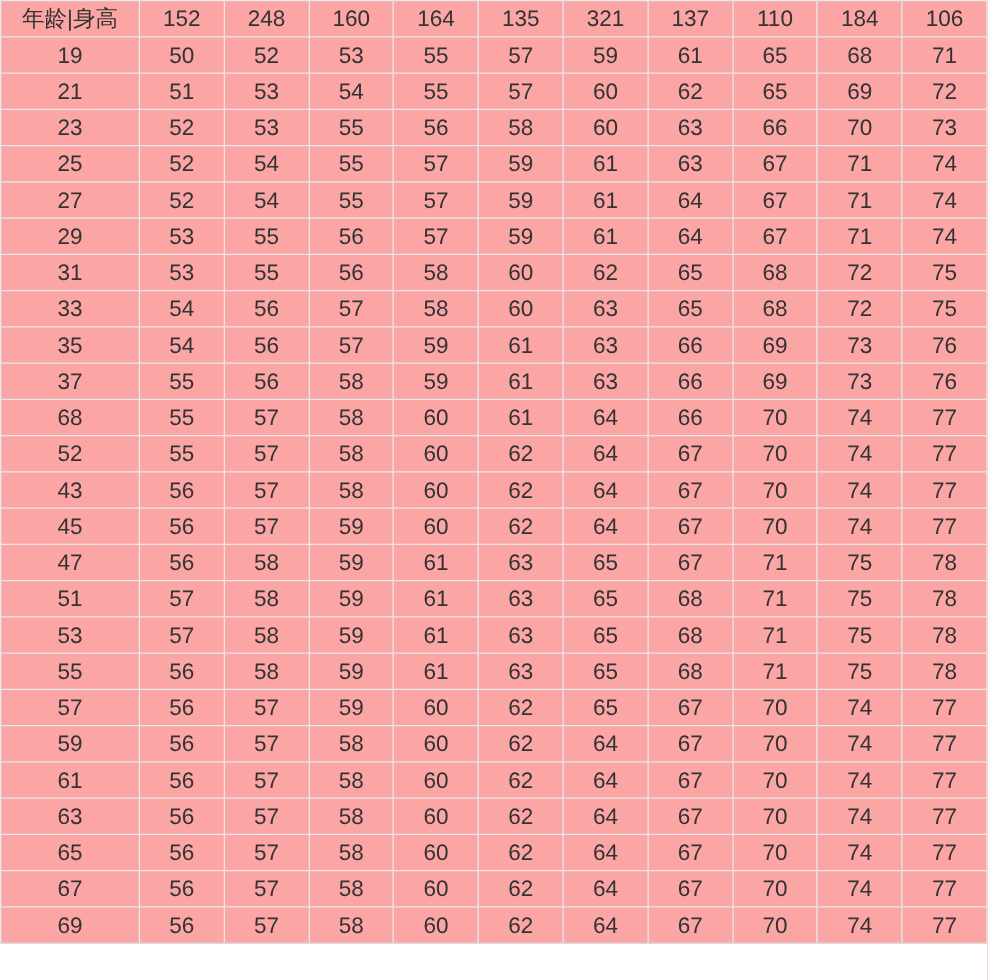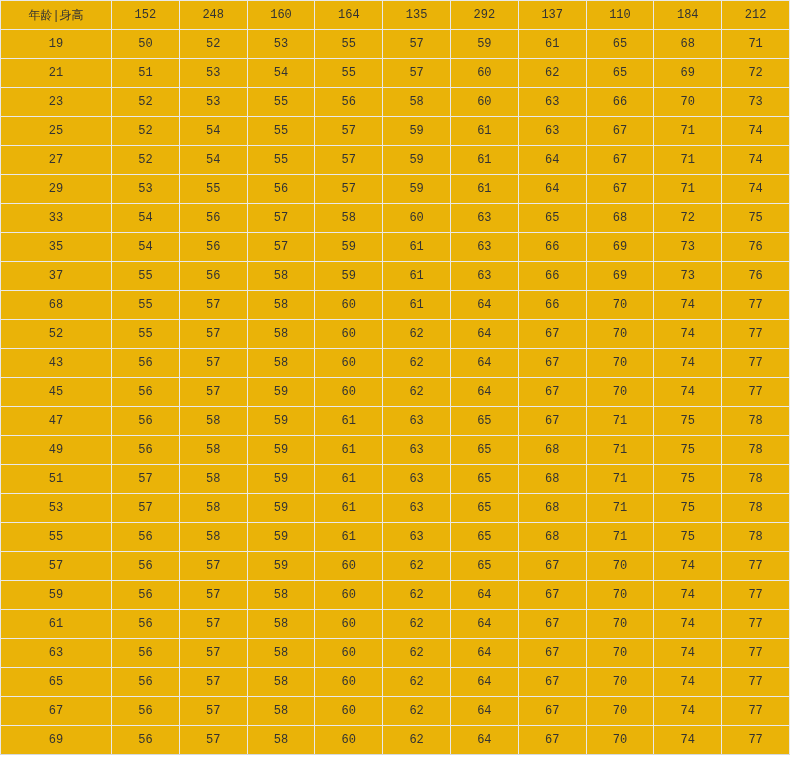--- a/index.html
+++ b/index.html
@@ -7,24 +7,24 @@
     padding: 0;
     background: #ffffff;
   }
   body {
     width: 790px;
   }
   table.data-table {
     border-collapse: collapse;
     table-layout: fixed;
     width: 790px;
-    font-family: Liberation Mono, monospace;
-    font-size: 12px;
+    font-family: Liberation Sans, sans-serif;
+    font-size: 18px;
     color: #333333;
-    background: #eab308;
+    background: #fca5a5;
   }
   table.data-table th,
   table.data-table td {
     border: 1px solid #e9e9e9;
     height: 28px;
     padding: 0;
     text-align: center;
     vertical-align: middle;
     font-weight: normal;
     overflow: hidden;
@@ -43,25 +43,25 @@
 
 <table class="data-table">
   <thead>
     <tr id="header-row">
       <th class="corner">年龄|身高</th>
     <th>152</th>
         <th>248</th>
         <th>160</th>
         <th>164</th>
         <th>135</th>
-        <th>292</th>
+        <th>321</th>
         <th>137</th>
         <th>110</th>
         <th>184</th>
-        <th>212</th>
+        <th>106</th>
       </tr>
   </thead>
   <tbody id="table-body">
       <tr>
         <td class="row-head">19</td>
         <td>50</td>
         <td>52</td>
         <td>53</td>
         <td>55</td>
         <td>57</td>
@@ -128,20 +128,33 @@
         <td>53</td>
         <td>55</td>
         <td>56</td>
         <td>57</td>
         <td>59</td>
         <td>61</td>
         <td>64</td>
         <td>67</td>
         <td>71</td>
         <td>74</td>
+      </tr>
+      <tr>
+        <td class="row-head">31</td>
+        <td>53</td>
+        <td>55</td>
+        <td>56</td>
+        <td>58</td>
+        <td>60</td>
+        <td>62</td>
+        <td>65</td>
+        <td>68</td>
+        <td>72</td>
+        <td>75</td>
       </tr>
       <tr>
         <td class="row-head">33</td>
         <td>54</td>
         <td>56</td>
         <td>57</td>
         <td>58</td>
         <td>60</td>
         <td>63</td>
         <td>65</td>
@@ -234,33 +247,20 @@
         <td>59</td>
         <td>61</td>
         <td>63</td>
         <td>65</td>
         <td>67</td>
         <td>71</td>
         <td>75</td>
         <td>78</td>
       </tr>
       <tr>
-        <td class="row-head">49</td>
-        <td>56</td>
-        <td>58</td>
-        <td>59</td>
-        <td>61</td>
-        <td>63</td>
-        <td>65</td>
-        <td>68</td>
-        <td>71</td>
-        <td>75</td>
-        <td>78</td>
-      </tr>
-      <tr>
         <td class="row-head">51</td>
         <td>57</td>
         <td>58</td>
         <td>59</td>
         <td>61</td>
         <td>63</td>
         <td>65</td>
         <td>68</td>
         <td>71</td>
         <td>75</td>

